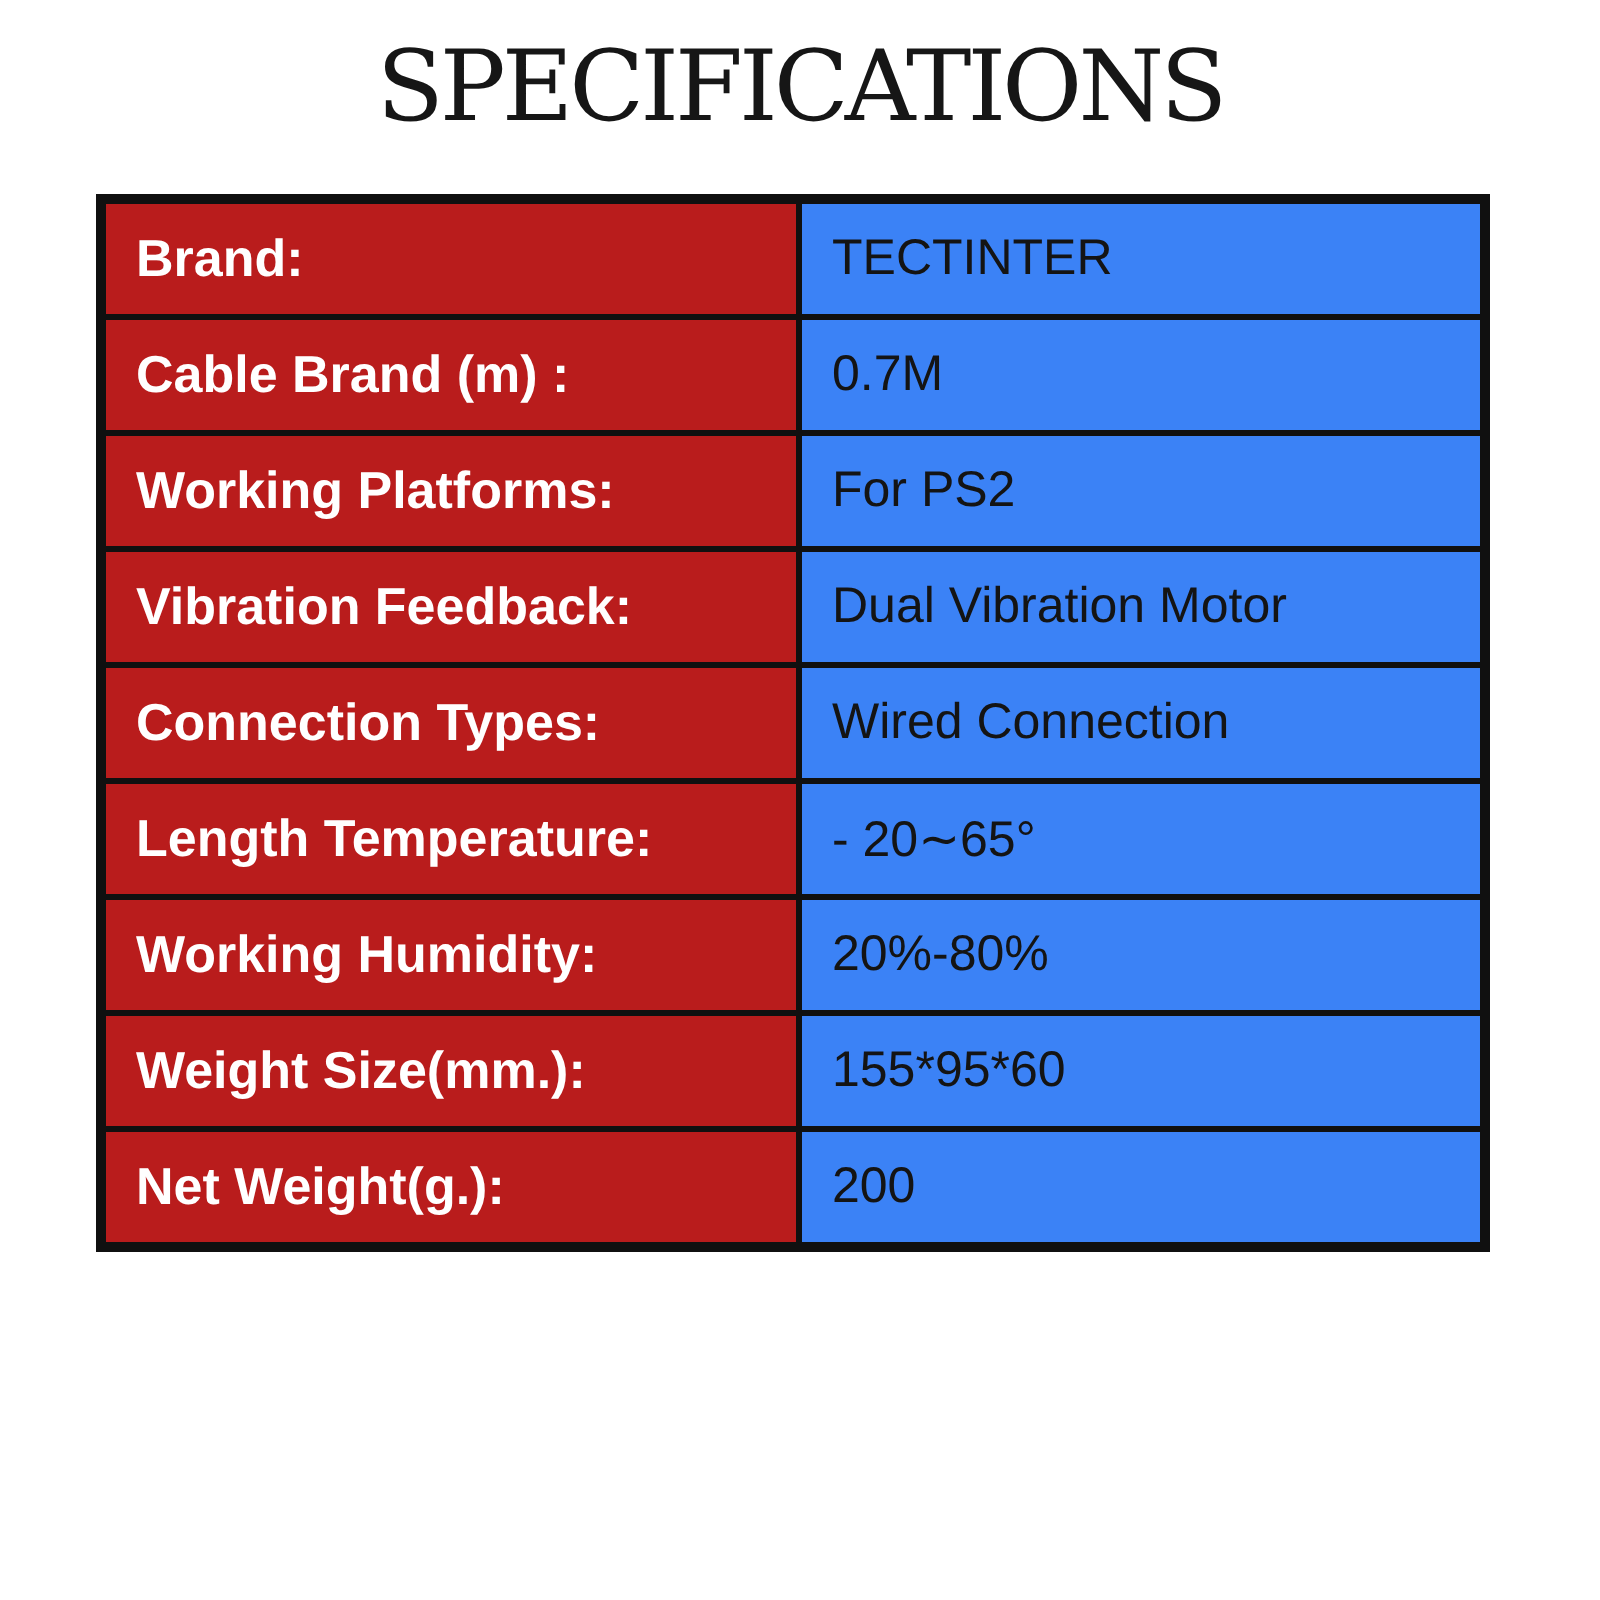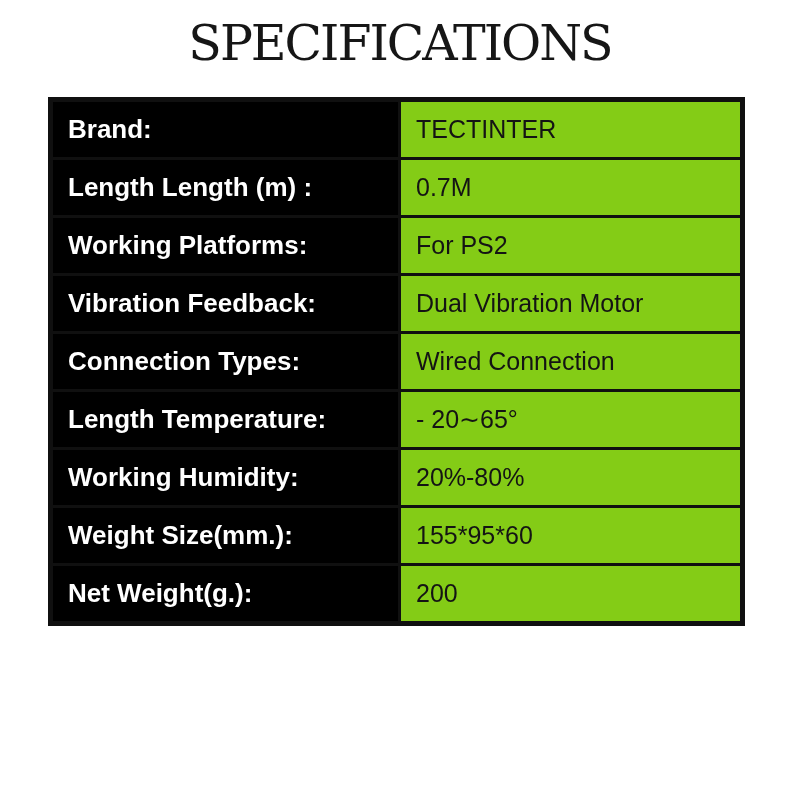--- a/index.html
+++ b/index.html
@@ -34,47 +34,47 @@
   table.spec-table td {
     border: 3px solid #101010;
     height: 55px;
     vertical-align: middle;
     padding: 0 0 0 15px;
     white-space: nowrap;
     overflow: hidden;
   }
   td.label-cell {
     width: 330px;
-    background: #000000;
+    background: #b91c1c;
     color: #ffffff;
     font-weight: bold;
     font-size: 26px;
   }
   td.value-cell {
-    background: #84cc16;
+    background: #3b82f6;
     color: #141414;
     font-weight: normal;
     font-size: 25px;
   }
 </style>
 </head>
 <body>
 
 <h1 class="page-title">SPECIFICATIONS</h1>
 
 <table class="spec-table">
   <tbody>
 
       <tr>
         <td class="label-cell">Brand:</td>
         <td class="value-cell">TECTINTER</td>
       </tr>
 
       <tr>
-        <td class="label-cell">Length Length (m) :</td>
+        <td class="label-cell">Cable Brand (m) :</td>
         <td class="value-cell">0.7M</td>
       </tr>
 
       <tr>
         <td class="label-cell">Working Platforms:</td>
         <td class="value-cell">For PS2</td>
       </tr>
 
       <tr>
         <td class="label-cell">Vibration Feedback:</td>

